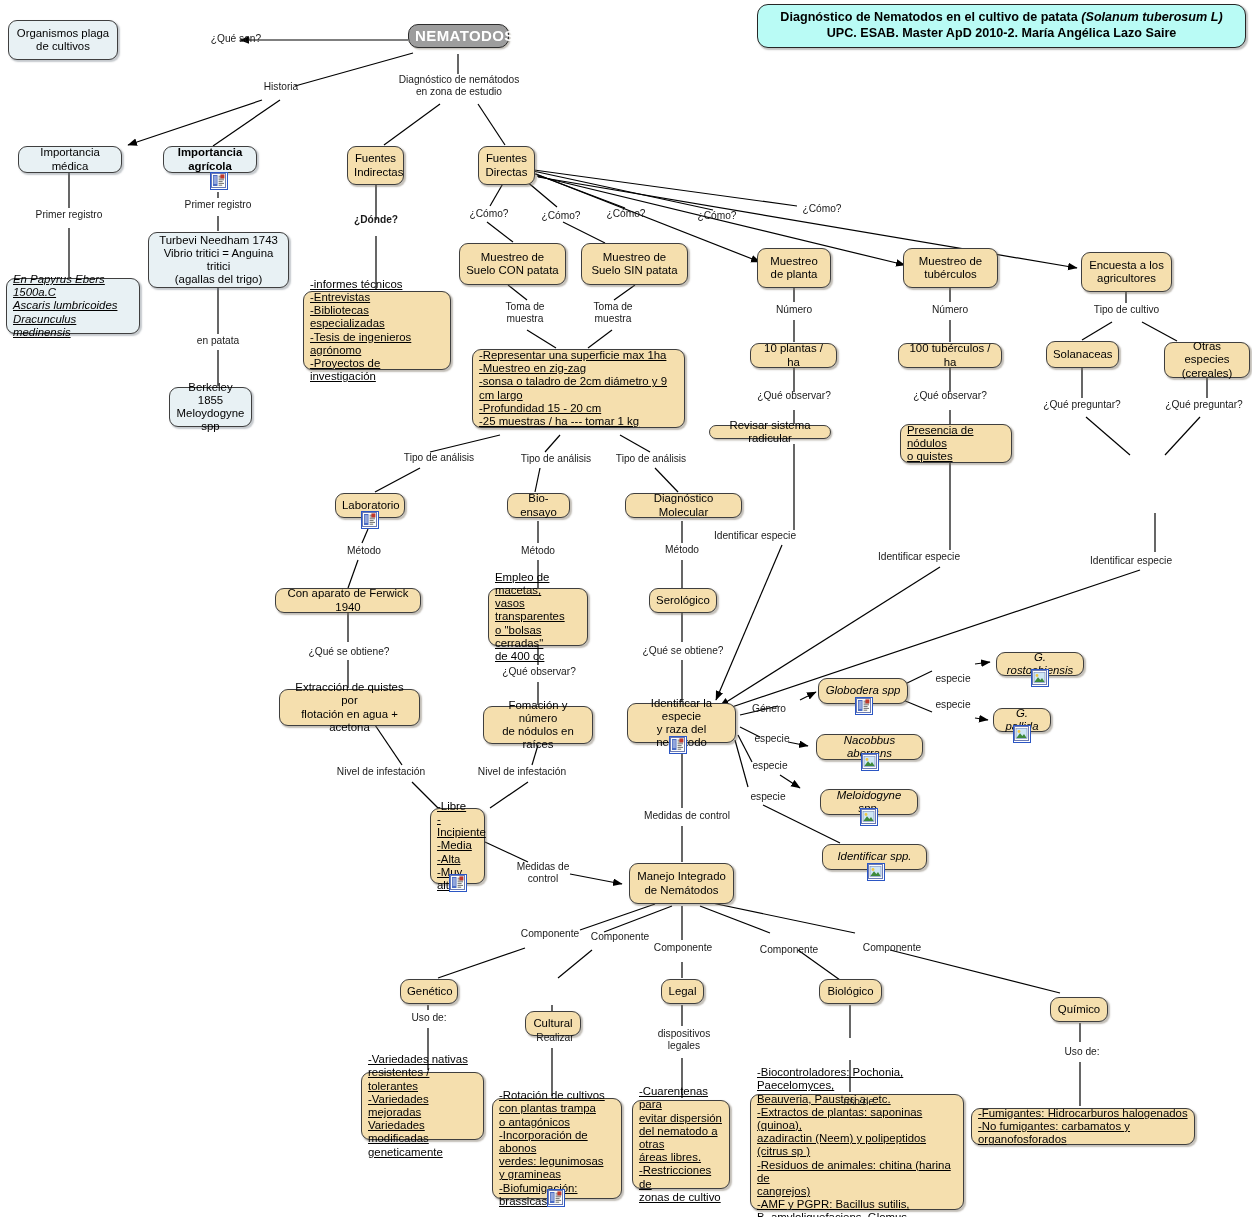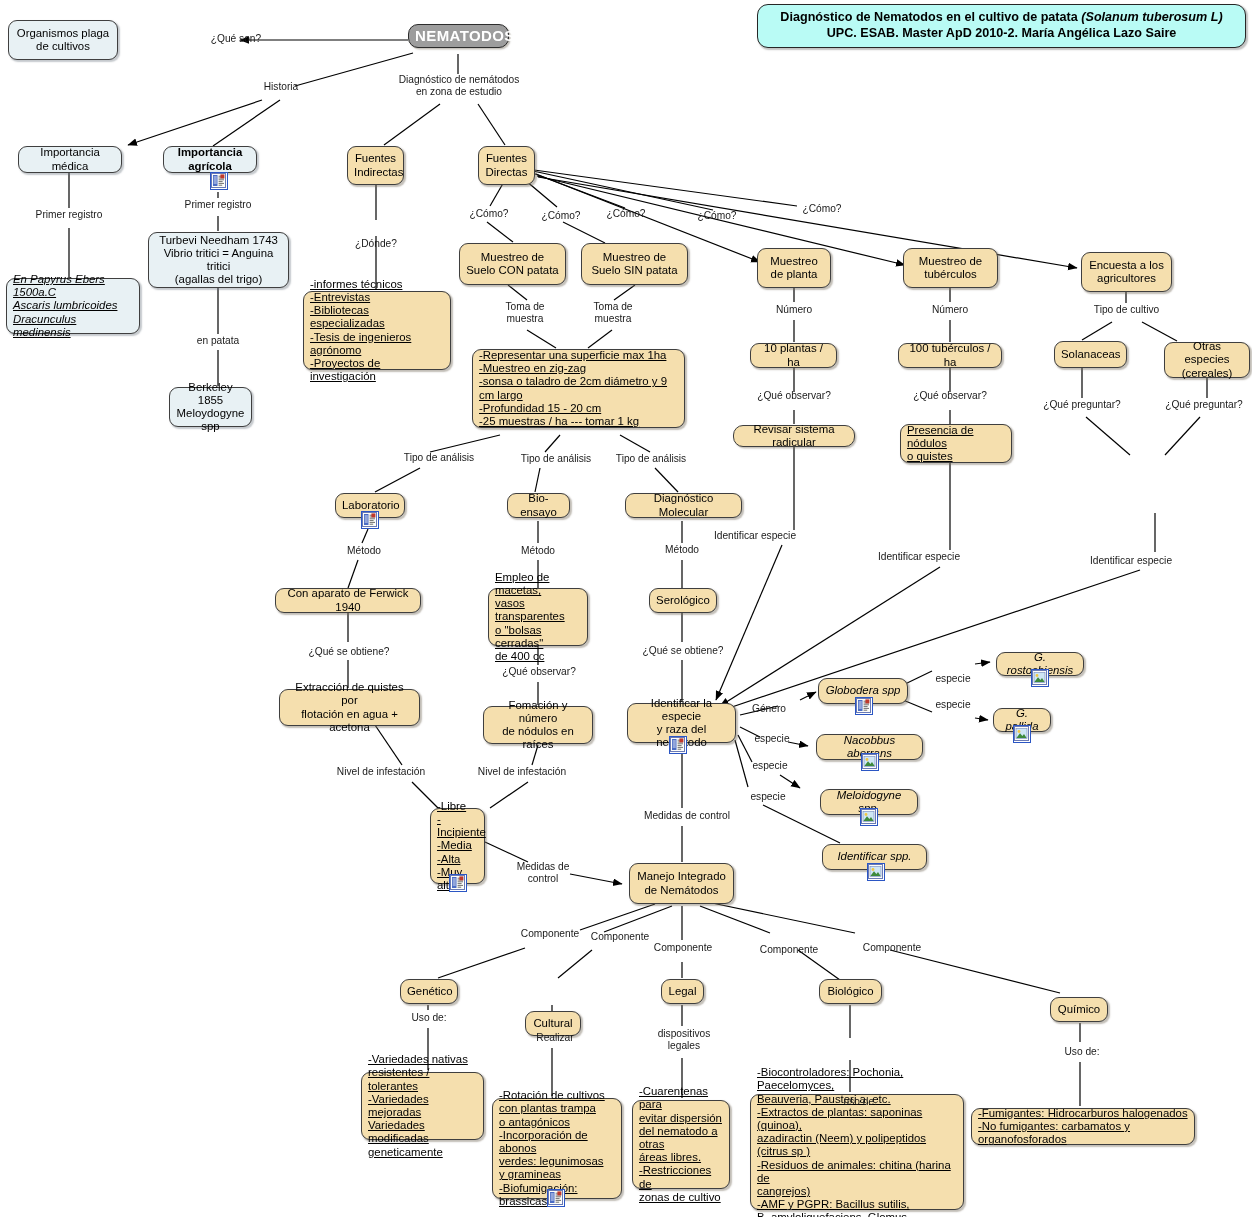--- a/index.html
+++ b/index.html
@@ -372,30 +372,30 @@
   </div>
 
   <div class="node" style="left:750px; top:343px; width:87px; height:25px;">
     <span class="txt">10 plantas / ha</span>
   </div>
 
   <div class="node" style="left:898px; top:343px; width:104px; height:25px;">
     <span class="txt">100 tubérculos / ha</span>
   </div>
 
-  <div class="node" style="left:1046px; top:341px; width:73px; height:27px;margin-left:8px;">
+  <div class="node" style="left:1046px; top:341px; width:73px; height:27px;">
     <span class="txt">Solanaceas</span>
   </div>
 
   <div class="node" style="left:1164px; top:342px; width:86px; height:36px;">
     <span class="txt">Otras especies
 (cereales)</span>
   </div>
 
-  <div class="node" style="left:733px; top:425px; width:122px; height:22px;border-radius:10px;">
+  <div class="node" style="left:709px; top:425px; width:122px; height:14px;border-radius:10px;">
     <span class="txt">Revisar sistema radicular</span>
   </div>
 
   <div class="node left" style="left:900px; top:424px; width:112px; height:39px;">
     <span class="txt">Presencia de nódulos
 o quistes</span>
   </div>
 
 
   <div class="node" style="left:335px; top:493px; width:70px; height:25px;">
@@ -685,21 +685,21 @@
 -No fumigantes: carbamatos y organofosforados</span>
   </div>
 
   <div class="edge-label" style="left:196px; top:33px; width:80px;">¿Qué son?</div>
   <div class="edge-label" style="left:256px; top:81px; width:50px;">Historia</div>
   <div class="edge-label" style="left:392px; top:74px; width:134px;">Diagnóstico de nemátodos
 en zona de estudio</div>
   <div class="edge-label" style="left:29px; top:209px; width:80px;">Primer registro</div>
   <div class="edge-label" style="left:178px; top:199px; width:80px;">Primer registro</div>
   <div class="edge-label" style="left:190px; top:335px; width:56px;">en patata</div>
-  <div class="edge-label" style="left:352px; top:238px; width:48px;">¿Dónde?</div>
+  <div class="edge-label" style="left:352px; top:214px; width:48px;font-weight:bold;">¿Dónde?</div>
 
   <div class="edge-label" style="left:464px; top:208px; width:50px;">¿Cómo?</div>
   <div class="edge-label" style="left:536px; top:210px; width:50px;">¿Cómo?</div>
   <div class="edge-label" style="left:601px; top:208px; width:50px;">¿Cómo?</div>
   <div class="edge-label" style="left:692px; top:210px; width:50px;">¿Cómo?</div>
   <div class="edge-label" style="left:797px; top:203px; width:50px;">¿Cómo?</div>
 
   <div class="edge-label" style="left:493px; top:301px; width:64px;">Toma de
 muestra</div>
   <div class="edge-label" style="left:581px; top:301px; width:64px;">Toma de

